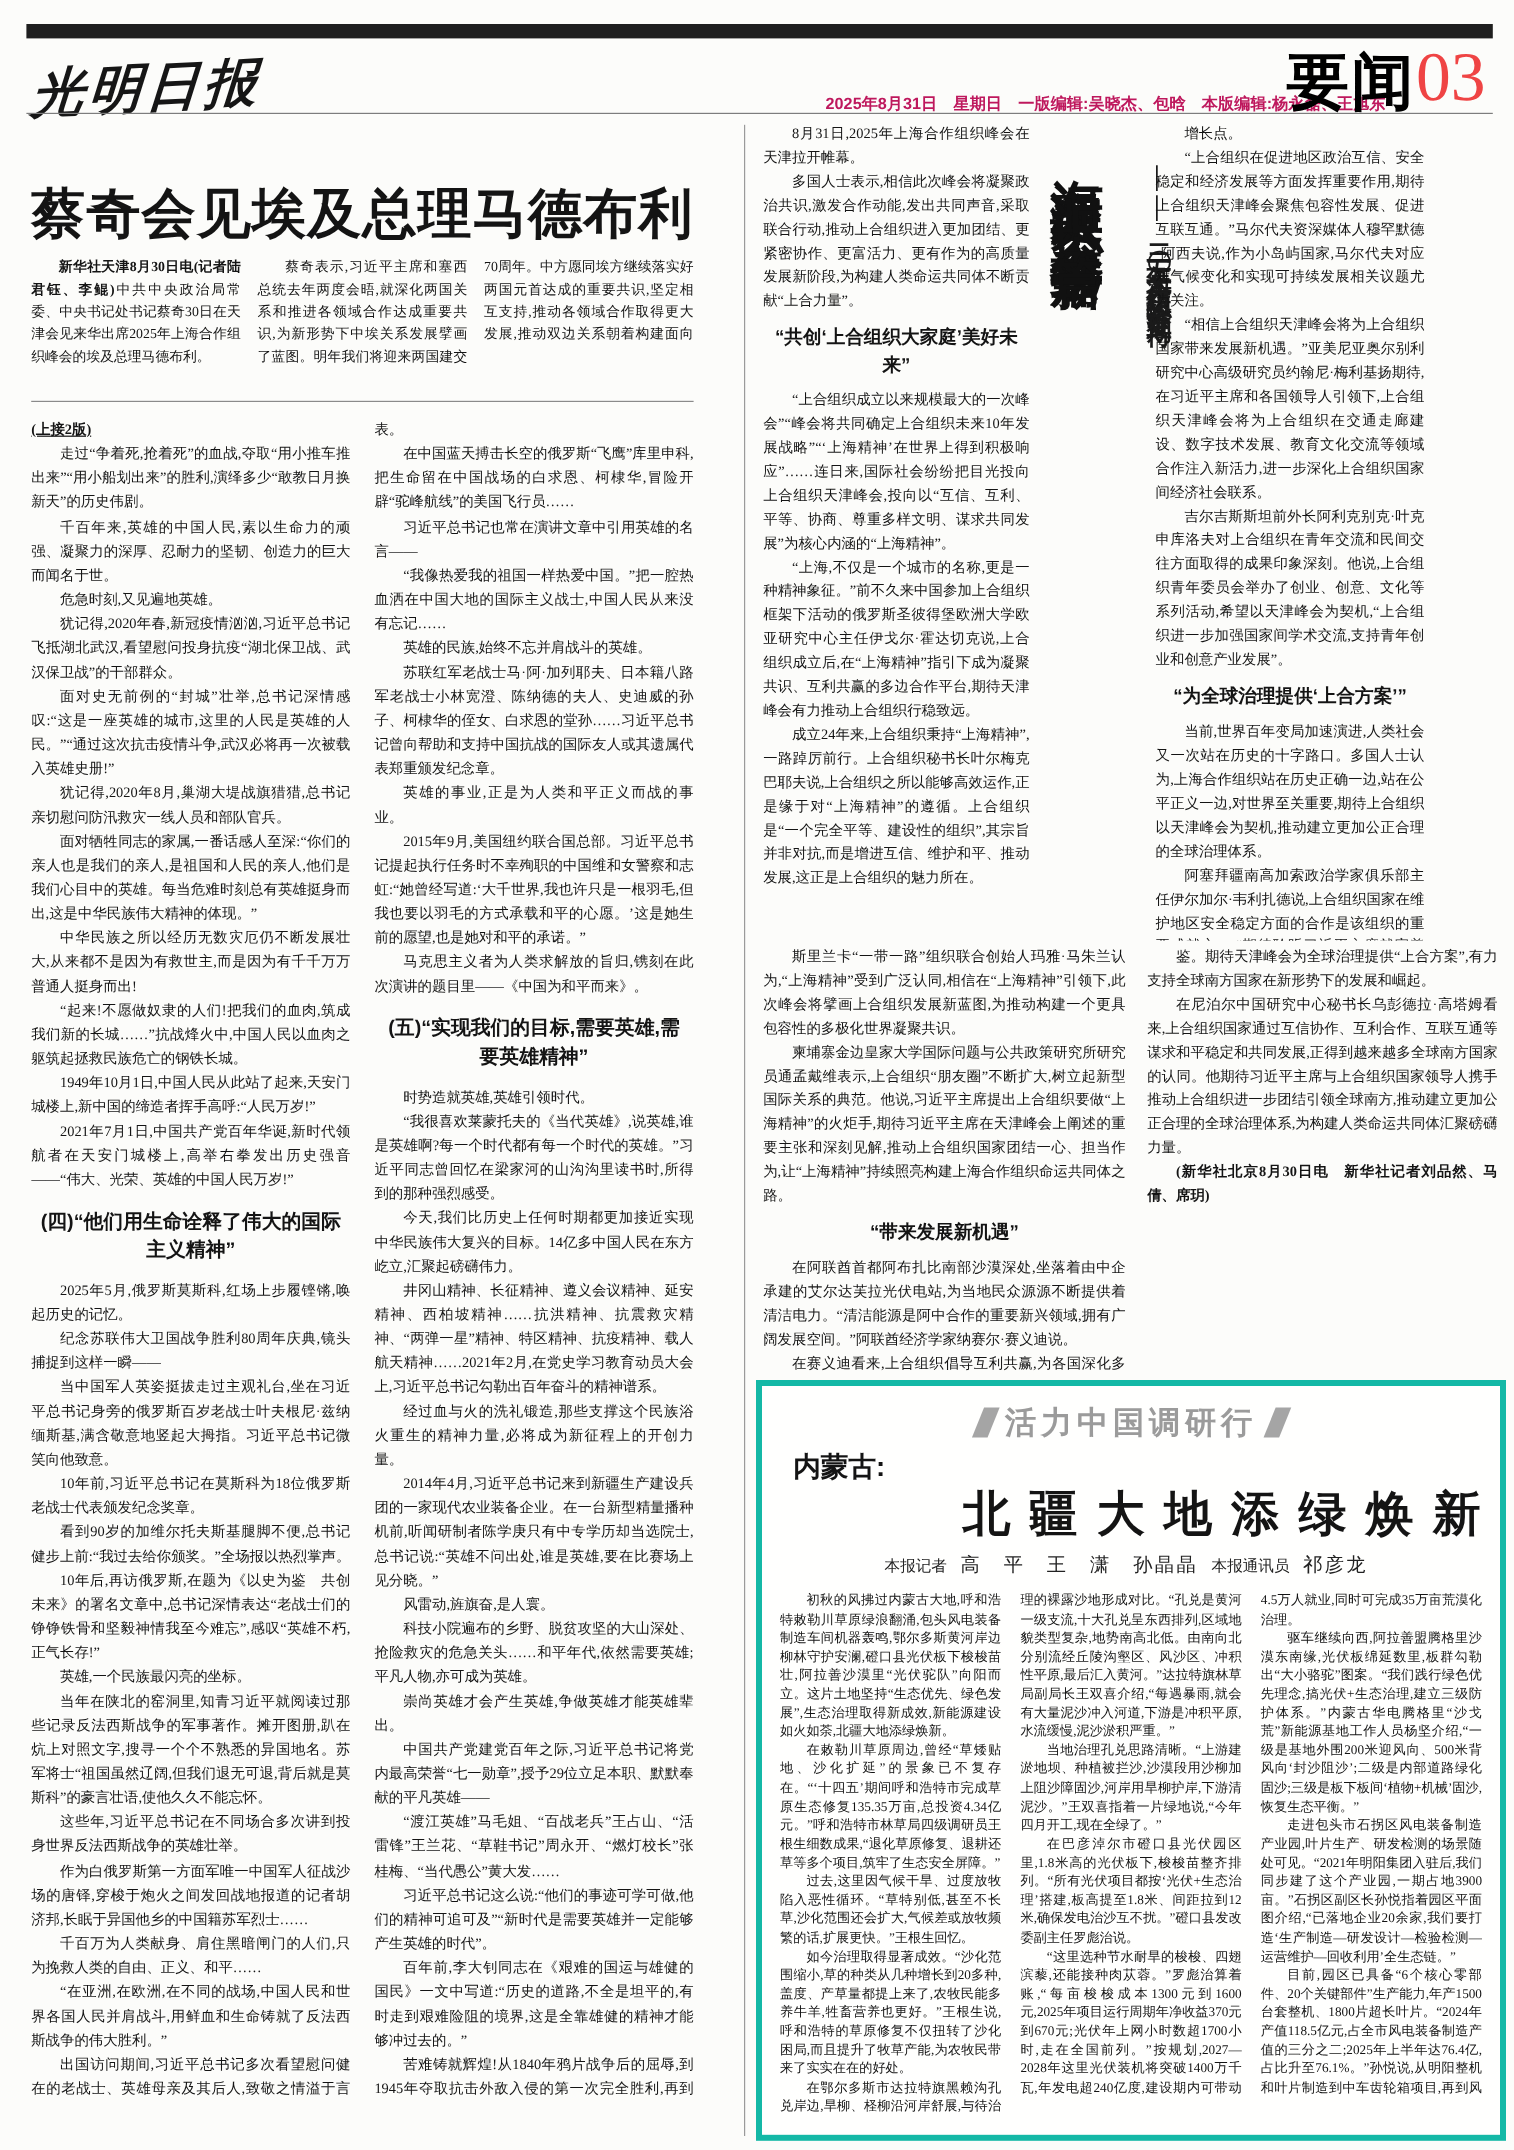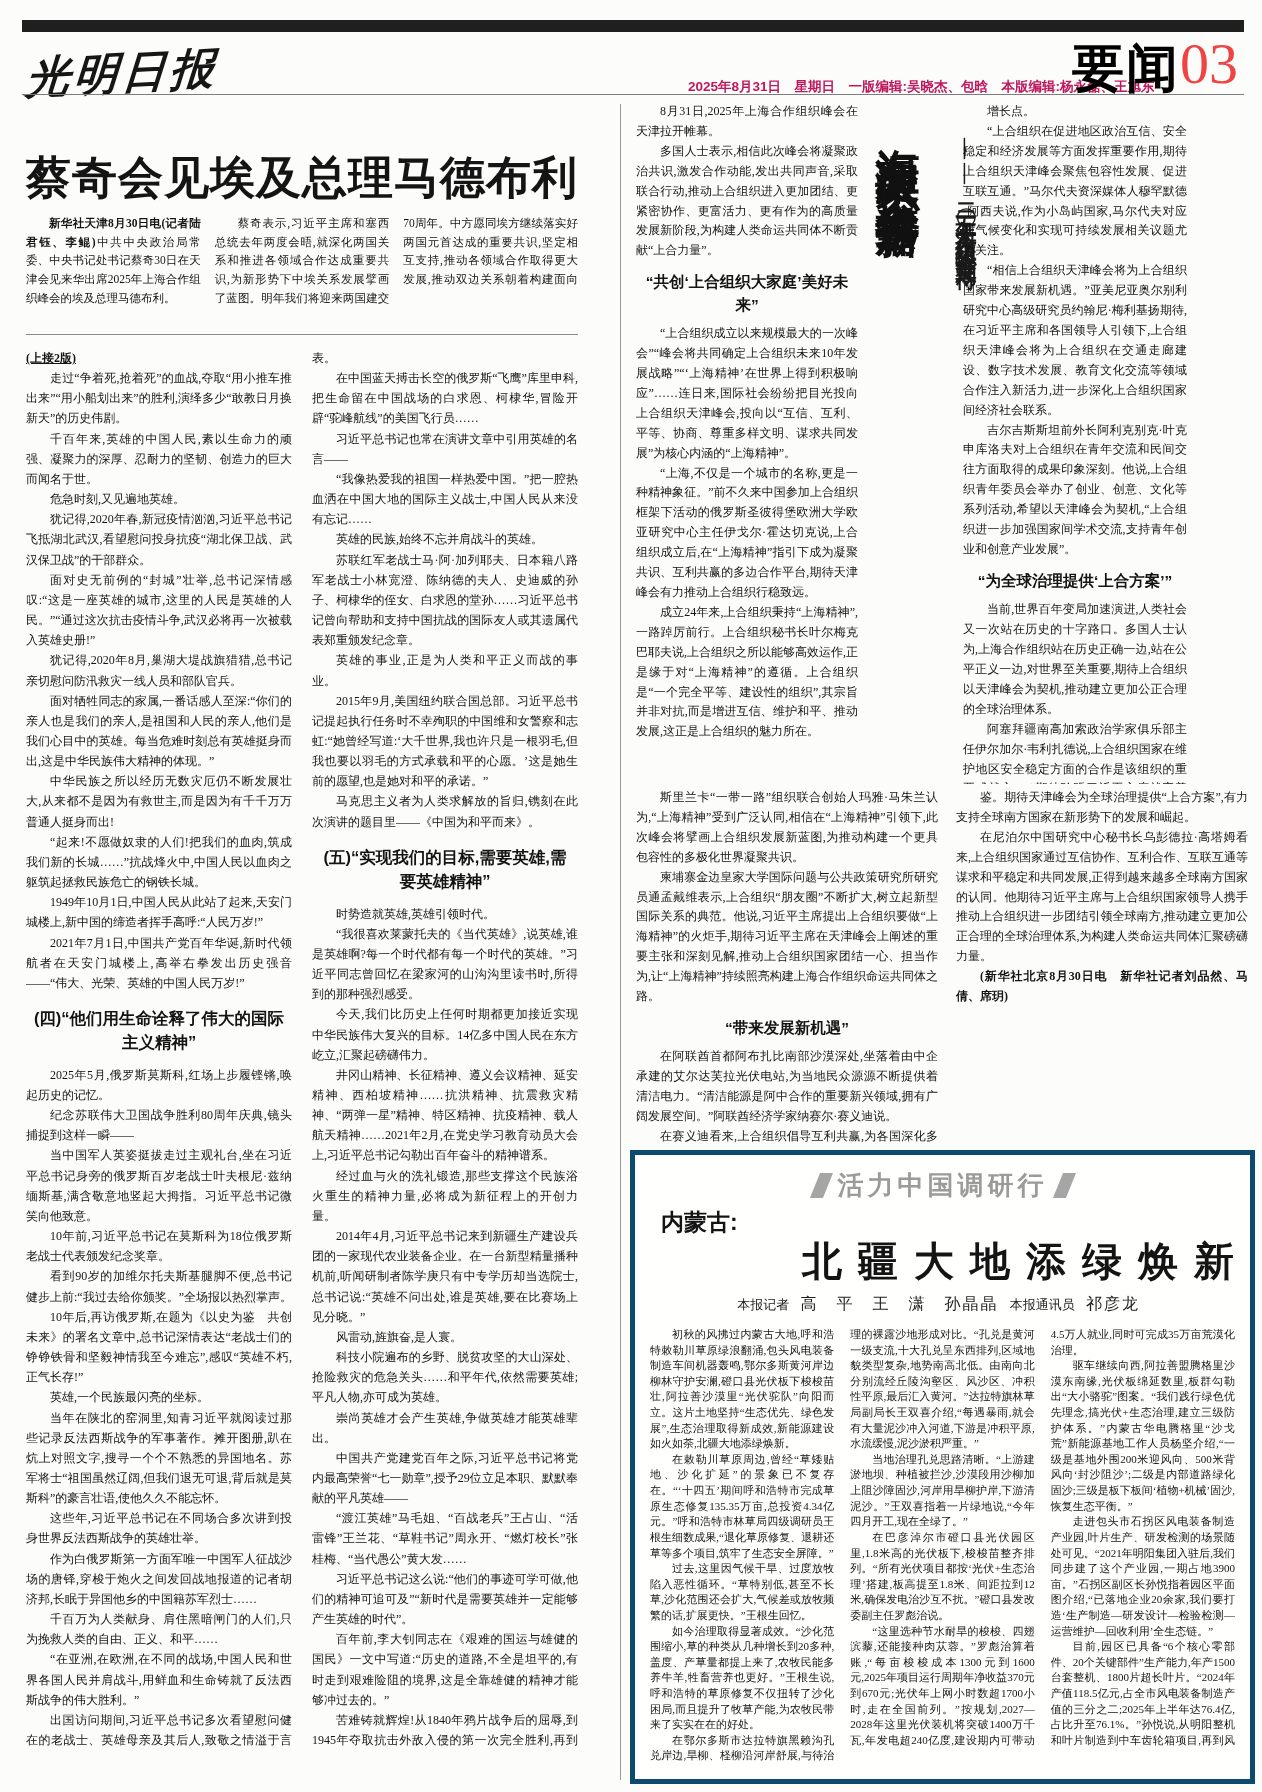--- a/index.html
+++ b/index.html
@@ -39,21 +39,21 @@
              font-size:21px;font-weight:bold;letter-spacing:4px;color:#1a1a1a;}
   
   .para{margin:0;text-indent:2em;}
   .para b{font-weight:bold;}
   .para-note{margin:0;font-weight:bold;text-indent:0;text-decoration:underline;}
   .sig{margin:0;text-indent:2em;font-weight:bold;}
   .col-subhead{margin:14px 4px 10px;text-indent:0;text-align:center;font-weight:bold;
                font-family:"Liberation Sans","DejaVu Sans",sans-serif;font-size:16.5px;line-height:1.45;}
   .sco-col .col-subhead,.sco-wl .col-subhead{font-size:15.5px;margin:10px 2px 8px;}
   
-  .research-box{position:absolute;left:630px;top:1150px;width:625px;height:634px;border:5px solid #0c4a6e;
+  .research-box{position:absolute;left:630px;top:1150px;width:625px;height:634px;border:5px solid #14b8a6;
                 background:#fffffe;box-sizing:border-box;}
   .kicker-row{margin-top:13px;display:flex;justify-content:center;align-items:center;gap:10px;}
   .kicker-bar{width:13px;height:25px;background:#a5a5a5;transform:skewX(-22deg);}
   .kicker-text{color:#9b9b9b;font-family:"Liberation Sans","DejaVu Sans",sans-serif;font-weight:bold;
                font-size:26px;letter-spacing:4px;}
   .region-label{margin:4px 0 0 26px;font-size:23px;font-weight:bold;
                 font-family:"Liberation Sans","DejaVu Sans",sans-serif;}
   .box-title{margin-top:0;text-align:right;font-size:40px;font-weight:900;letter-spacing:16px;line-height:1.2;}
   .box-byline{margin-top:8px;text-align:center;font-size:13px;color:#222;}
   .box-byline .names{font-weight:normal;font-size:16px;letter-spacing:2px;margin:12px 8px;}

